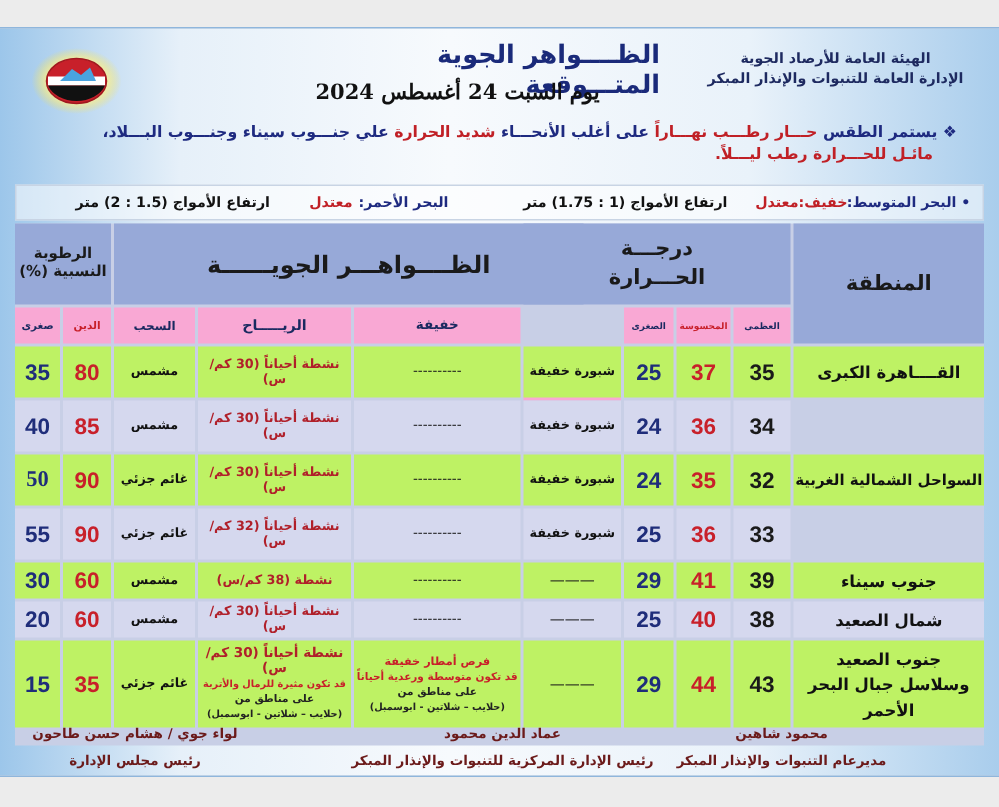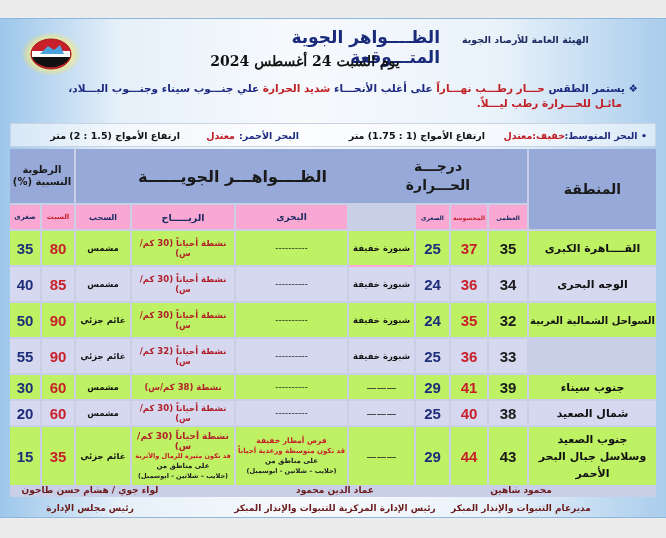--- a/index.html
+++ b/index.html
@@ -12,21 +12,21 @@
     border-top: 1px solid #8fb6dc;
     border-bottom: 1px solid #8fb6dc;
   }
 
   .logo {
     position: absolute; left: 20px; top: 13px; width: 62px; height: 44px;
   }
 
   .org {
     position: absolute; right: 14px; top: 14px; width: 190px;
-    direction: rtl; text-align: left; color: #1e2a60;
+    direction: rtl; text-align: center; color: #1e2a60;
     font-size: 9.5px; font-weight: bold; line-height: 13px;
   }
 
   .main-title {
     position: absolute; left: 200px; top: 8px; width: 240px;
     direction: rtl; text-align: right; color: #1a2a7a;
     font-size: 17px; font-weight: bold;
   }
   .sub-date {
     position: absolute; left: 200px; top: 34px; width: 210px;
@@ -93,20 +93,21 @@
       <ellipse cx="31" cy="22" rx="20" ry="15" fill="#c8202a"></ellipse>
       <rect x="12" y="19" width="38" height="6" fill="#ffffff"></rect>
       <path d="M12 25 h38 a20 15 0 0 1 -38 0 z" fill="#111"></path>
       <path d="M20 22 L28 14 L34 18 L40 13 L44 22 Z" fill="#4aa3df"></path>
       <ellipse cx="31" cy="22" rx="20" ry="15" fill="none" stroke="#a01820" stroke-width="1"></ellipse>
     </svg>
   </div>
 
   <div class="org">
     <div>الهيئة العامة للأرصاد الجوية</div>
+    <div>الإدارة العامة للتنبوات والإنذار المبكر</div>
   </div>
 
   <div class="main-title">الظــــواهر الجوية المتـــوقعة</div>
   <div class="sub-date">يوم السبت 24 أغسطس 2024</div>
 
   <div class="bullet-block">
     <div>
       <span style="color:#1e2a80;">❖</span>
       <span>يستمر الطقس </span><span class="red">حـــار رطـــب نهـــاراً</span><span> على أغلب الأنحـــاء </span><span class="red">شديد الحرارة</span><span> علي جنـــوب سيناء وجنـــوب البـــلاد،</span>
     </div>
@@ -126,58 +127,57 @@
 
     <div class="cell hdr-big" style="left:519px; top:0; width:127px; height:80px; font-size:14px;">المنطقة</div>
     <div class="cell hdr-big" style="left:339px; top:0; width:178px; height:54px; font-size:14px; line-height:19px; padding:0 40px;">درجـــة الحـــرارة</div>
     <div class="cell hdr-big" style="left:66px; top:0; width:313px; height:54px; font-size:16px;">الظــــواهـــر الجويــــــة</div>
     <div class="cell hdr-big" style="left:0; top:0; width:64px; height:54px; font-size:10px; line-height:12px;">الرطوبة النسبية (%)</div>
 
     <div class="cell hdr-sub" style="left:479px; top:56px; width:38px; height:24px; font-size:6px;">العظمى</div>
     <div class="cell hdr-sub red" style="left:441px; top:56px; width:36px; height:24px; font-size:6px;">المحسوسة</div>
     <div class="cell hdr-sub" style="left:406px; top:56px; width:33px; height:24px; font-size:6px;">الصغرى</div>
     <div class="cell hdr-sub" style="left:339px; top:56px; width:65px; height:24px; font-size:7.5px; line-height:9px;margin-top:38px;">شبورة مائية (8-4 صباحاً)</div>
-    <div class="cell hdr-sub" style="left:226px; top:56px; width:111px; height:24px; font-size:9px;">البحرى</div>
+    <div class="cell hdr-sub" style="left:226px; top:56px; width:111px; height:24px; font-size:9px;">خفيفة</div>
     <div class="cell hdr-sub" style="left:122px; top:56px; width:102px; height:24px; font-size:9.5px;">الريـــــاح</div>
     <div class="cell hdr-sub" style="left:66px; top:56px; width:54px; height:24px; font-size:8px;">السحب</div>
-    <div class="cell hdr-sub red" style="left:32px; top:56px; width:32px; height:24px; font-size:7px;">السبت</div>
+    <div class="cell hdr-sub red" style="left:32px; top:56px; width:32px; height:24px; font-size:7px;">الدين</div>
     <div class="cell hdr-sub" style="left:0; top:56px; width:30px; height:24px; font-size:7px;">صغرى</div>
 
     <div class="cell row-odd region" style="left:519px; top:82px; width:127px; height:34px;">القــــاهرة الكبرى</div>
     <div class="cell row-odd num dark" style="left:479px; top:82px; width:38px; height:34px;">35</div>
     <div class="cell row-odd num red" style="left:441px; top:82px; width:36px; height:34px;">37</div>
     <div class="cell row-odd num navy" style="left:406px; top:82px; width:33px; height:34px;">25</div>
     <div class="cell row-odd cloud" style="left:339px; top:82px; width:65px; height:34px;">شبورة خفيفة</div>
     <div class="cell row-odd dark" style="left:226px; top:82px; width:111px; height:34px; font-size:9px;">----------</div>
     <div class="cell row-odd wind" style="left:122px; top:82px; width:102px; height:34px;">نشطة أحياناً (30 كم/س)</div>
     <div class="cell row-odd cloud" style="left:66px; top:82px; width:54px; height:34px;">مشمس</div>
     <div class="cell row-odd num red" style="left:32px; top:82px; width:32px; height:34px;">80</div>
     <div class="cell row-odd num navy" style="left:0; top:82px; width:30px; height:34px;">35</div>
 
-    <div class="cell row-even region" style="left:519px; top:118px; width:127px; height:34px;">الوجه البحرى</div>
     <div class="cell row-even num dark" style="left:479px; top:118px; width:38px; height:34px;">34</div>
     <div class="cell row-even num red" style="left:441px; top:118px; width:36px; height:34px;">36</div>
     <div class="cell row-even num navy" style="left:406px; top:118px; width:33px; height:34px;">24</div>
     <div class="cell row-even cloud" style="left:339px; top:118px; width:65px; height:34px;">شبورة خفيفة</div>
     <div class="cell row-even dark" style="left:226px; top:118px; width:111px; height:34px; font-size:9px;">----------</div>
     <div class="cell row-even wind" style="left:122px; top:118px; width:102px; height:34px;">نشطة أحياناً (30 كم/س)</div>
     <div class="cell row-even cloud" style="left:66px; top:118px; width:54px; height:34px;">مشمس</div>
     <div class="cell row-even num red" style="left:32px; top:118px; width:32px; height:34px;">85</div>
     <div class="cell row-even num navy" style="left:0; top:118px; width:30px; height:34px;">40</div>
 
     <div class="cell row-odd region" style="left:519px; top:154px; width:127px; height:34px; font-size:10px;">السواحل الشمالية الغربية</div>
     <div class="cell row-odd num dark" style="left:479px; top:154px; width:38px; height:34px;">32</div>
     <div class="cell row-odd num red" style="left:441px; top:154px; width:36px; height:34px;">35</div>
     <div class="cell row-odd num navy" style="left:406px; top:154px; width:33px; height:34px;">24</div>
     <div class="cell row-odd cloud" style="left:339px; top:154px; width:65px; height:34px;">شبورة خفيفة</div>
     <div class="cell row-odd dark" style="left:226px; top:154px; width:111px; height:34px; font-size:9px;">----------</div>
     <div class="cell row-odd wind" style="left:122px; top:154px; width:102px; height:34px;">نشطة أحياناً (30 كم/س)</div>
     <div class="cell row-odd cloud" style="left:66px; top:154px; width:54px; height:34px;">غائم جزئي</div>
     <div class="cell row-odd num red" style="left:32px; top:154px; width:32px; height:34px;">90</div>
-    <div class="cell row-odd num navy" style="left:0; top:154px; width:30px; height:34px;">50</div>
+    <div class="cell row-odd num navy" style="left:0; top:154px; width:30px; height:34px;font-family:Liberation Serif, serif;">50</div>
 
     <div class="cell row-even num dark" style="left:479px; top:190px; width:38px; height:34px;">33</div>
     <div class="cell row-even num red" style="left:441px; top:190px; width:36px; height:34px;">36</div>
     <div class="cell row-even num navy" style="left:406px; top:190px; width:33px; height:34px;">25</div>
     <div class="cell row-even cloud" style="left:339px; top:190px; width:65px; height:34px;">شبورة خفيفة</div>
     <div class="cell row-even dark" style="left:226px; top:190px; width:111px; height:34px; font-size:9px;">----------</div>
     <div class="cell row-even wind" style="left:122px; top:190px; width:102px; height:34px;">نشطة أحياناً (32 كم/س)</div>
     <div class="cell row-even cloud" style="left:66px; top:190px; width:54px; height:34px;">غائم جزئي</div>
     <div class="cell row-even num red" style="left:32px; top:190px; width:32px; height:34px;">90</div>
     <div class="cell row-even num navy" style="left:0; top:190px; width:30px; height:34px;">55</div>

